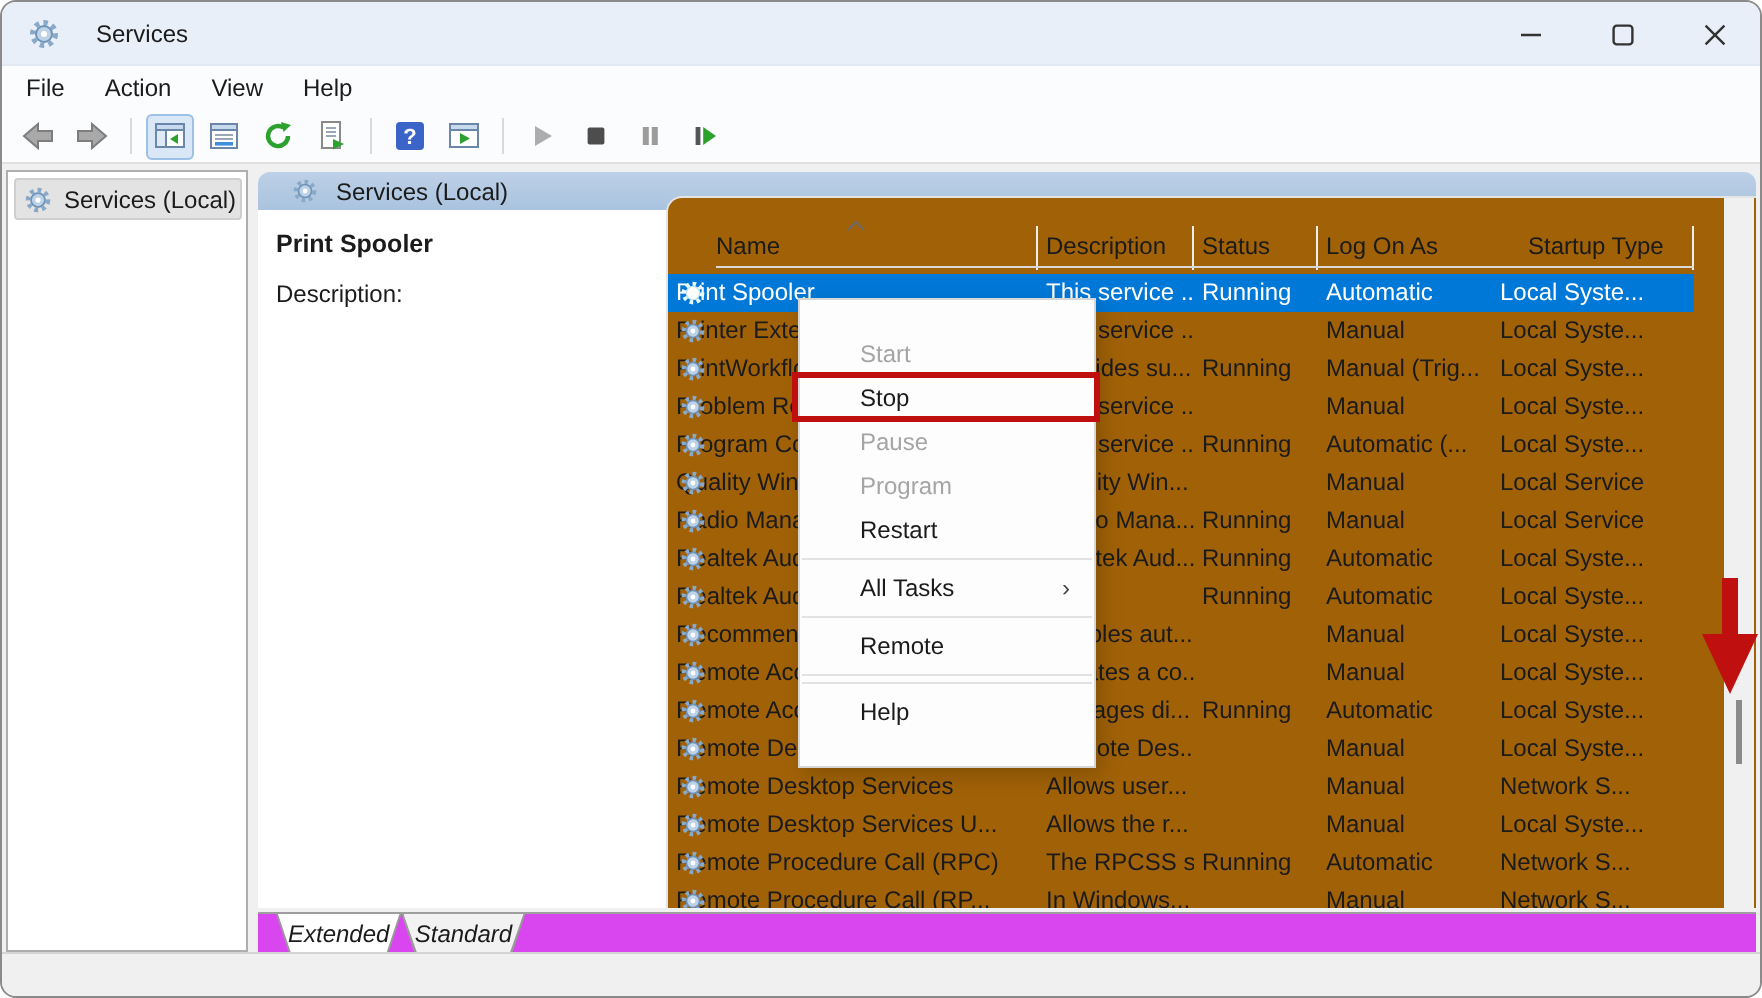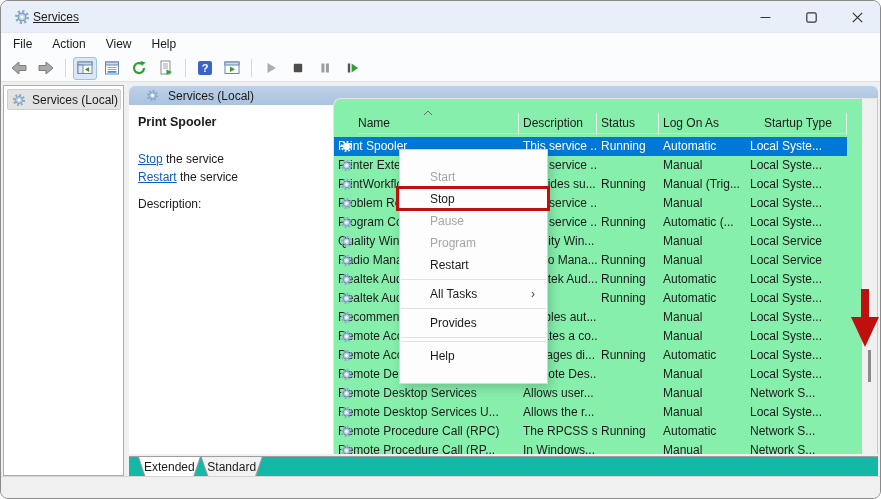--- a/index.html
+++ b/index.html
@@ -5,21 +5,21 @@
   html,body{margin:0;padding:0;background:#ffffff;}
   *{box-sizing:border-box;}
   .window{position:relative;width:881px;height:499px;margin:0 auto;background:#f0f0f0;
     border:1px solid #8a8a8a;border-radius:8px;overflow:hidden;
     font-family:"Liberation Sans",sans-serif;font-size:12px;color:#1b1b1b;}
 
   
   .titlebar{position:absolute;top:0;left:0;right:0;height:32px;background:#e9eff9;
     display:flex;align-items:center;border-bottom:1px solid #e3e9f3;}
   .titlebar .appicon{margin-left:13px;display:flex;}
-  .titlebar .title{margin-left:3px;text-decoration:underline;}
+  .titlebar .title{margin-left:18px;}
   .wincontrols{position:absolute;right:0;top:0;height:32px;display:flex;}
   .winbtn{width:46px;height:32px;display:flex;align-items:center;justify-content:center;}
 
   
   .menubar{position:absolute;top:32px;left:0;right:0;height:22px;background:#fbfcfd;
     display:flex;align-items:center;padding-left:2px;}
   .menuitem{padding:3px 10px;}
 
   
   .toolbar{position:absolute;top:54px;left:0;right:0;height:27px;background:#fbfcfd;
@@ -40,21 +40,21 @@
     background:linear-gradient(#bdd0e7,var(--hdrblue,#aac3de));display:flex;align-items:center;padding-left:17px;gap:9px;}
   .descpane{position:absolute;top:19px;left:0;width:204px;bottom:0;background:#fff;
     padding:10px 8px 0 9px;}
   .descpane .svcname{font-weight:bold;font-size:12.5px;}
   .desclinks{margin-top:21px;line-height:18px;}
   .desclinks a{color:#0b61c4;text-decoration:underline;}
   .desclabel{margin-top:11px;}
   .desctext{margin-top:2px;line-height:16px;width:196px;}
 
   
-  .listpane{position:absolute;top:12px;left:204px;right:0;bottom:0;background:#86efac;
+  .listpane{position:absolute;top:12px;left:204px;right:0;bottom:0;background:#a16207;
     border-radius:8px 0 0 0;border-top:1px solid #e4e4e4;border-left:1px solid #e4e4e4;overflow:hidden;}
   .sortcaret{position:absolute;left:89px;top:6px;}
   .lheader{position:absolute;top:0;left:0;height:36px;display:flex;align-items:flex-end;}
   .hcell{height:22px;line-height:20px;padding-left:4px;border-right:1px solid #ededed;
     white-space:nowrap;overflow:hidden;}
   .hline{position:absolute;top:34px;left:24px;width:489px;height:1px;background:#d9d9d9;}
   .c-name{width:185px;padding-left:24px;}
   .c-desc{width:78px;}
   .c-status{width:62px;}
   .c-startup{width:87px;}
@@ -78,22 +78,22 @@
   .mitem .subarrow{position:absolute;right:12px;color:#444;}
   .menu-sep{display:none;}
   .menu-sep.show{display:block;height:1px;background:#e2e2e2;margin:3px 1px;}
   .mitem.annotated::after{content:"";position:absolute;left:-4px;right:-3px;top:-2px;bottom:-1px;
     border:3px solid var(--annot,#bf0f0f);pointer-events:none;}
 
   
   .redarrow{position:absolute;left:848px;top:286px;z-index:20;color:var(--annot,#bf0f0f);}
 
   
-  .tabrow{position:absolute;left:128px;right:2px;top:455px;height:22px;background:#14b8a6;
-    border-top:1px solid #9e9e9e;display:flex;padding-left:9px;}
+  .tabrow{position:absolute;left:128px;right:2px;top:455px;height:22px;background:#d946ef;
+    border-top:1px solid #9e9e9e;display:flex;padding-left:9px;font-style:italic;}
   .tab{position:relative;height:21px;min-width:62px;padding:0 6px;}
   .tab .t-bg,.tab .t-fg{position:absolute;clip-path:polygon(0 0,100% 0,calc(100% - 7px) 100%,7px 100%);}
   .tab .t-bg{left:0;right:0;top:0;bottom:0;background:#9a9a9a;}
   .tab .t-fg{left:1px;right:1px;top:0;bottom:1px;background:#f2f2f2;}
   .tab.active .t-fg{background:#ffffff;bottom:0;}
   .tab .t-label{position:relative;display:block;text-align:center;line-height:20px;z-index:1;}
   .statusbar{position:absolute;left:0;right:0;bottom:0;height:22px;background:#f0f0f0;border-top:1px solid #d4d4d4;}
 </style>
 </head>
 <body>
@@ -238,24 +238,20 @@
   <div class="rightpane">
     <div class="bluebar">
       <svg width="13" height="13" viewBox="0 0 16 16">
           <use href="#gear"></use>
         </svg>
       <span>Services (Local)</span>
     </div>
 
     <div class="descpane">
       <div class="svcname">Print Spooler</div>
-      <div class="desclinks">
-        <div><a href="#">Stop</a><span> the service</span></div>
-        <div><a href="#">Restart</a><span> the service</span></div>
-      </div>
       <div class="desclabel">Description:</div>
     </div>
 
     <div class="listpane">
       <span class="sortcaret">
         <svg width="10" height="6">
             <path d="M1 5 L5 1 L9 5" fill="none" stroke="#6b6b6b"></path>
           </svg>
       </span>
       <div class="lheader">
@@ -508,21 +504,21 @@
       <div>
         <div class="mitem">
           <span>All Tasks</span>
           <span class="subarrow">›</span>
         </div>
         <div class="menu-sep show"></div>
       </div>
 
       <div>
         <div class="mitem">
-          <span>Provides</span>
+          <span>Remote</span>
           <span class="subarrow"></span>
         </div>
         <div class="menu-sep show"></div>
       </div>
 
       <div>
         <div class="menu-sep show"></div>
       </div>
 
       <div>

